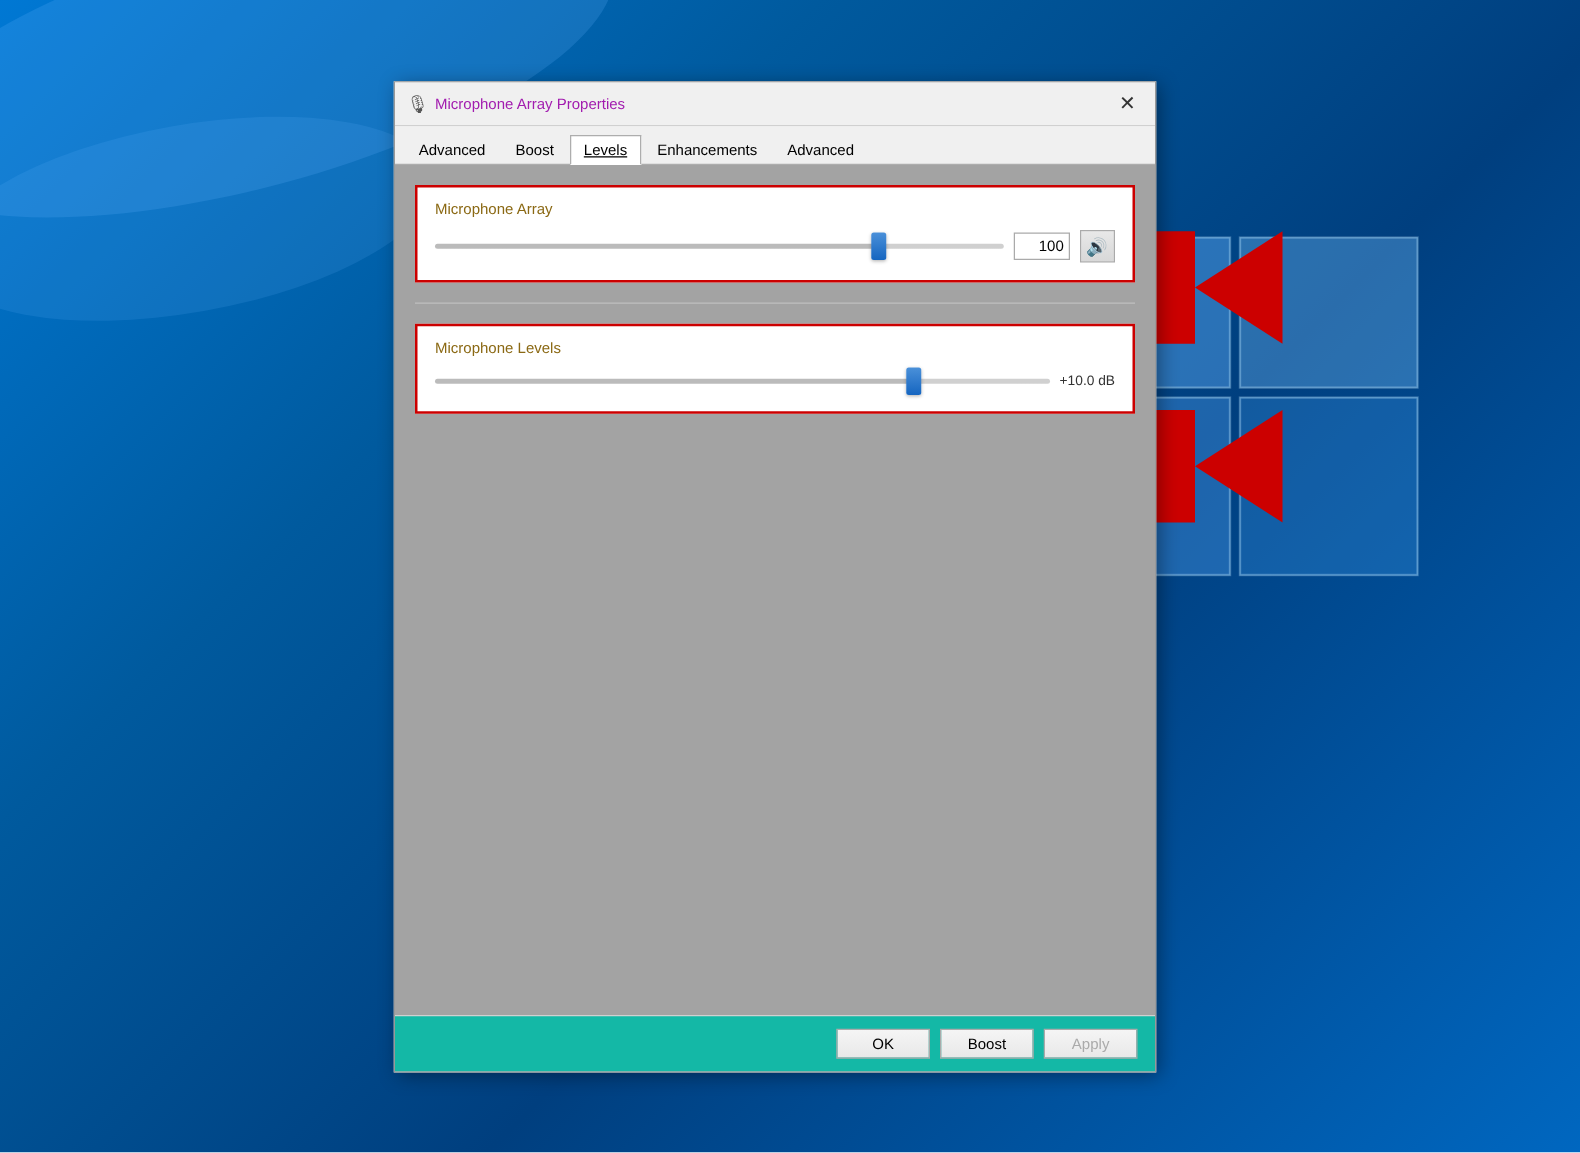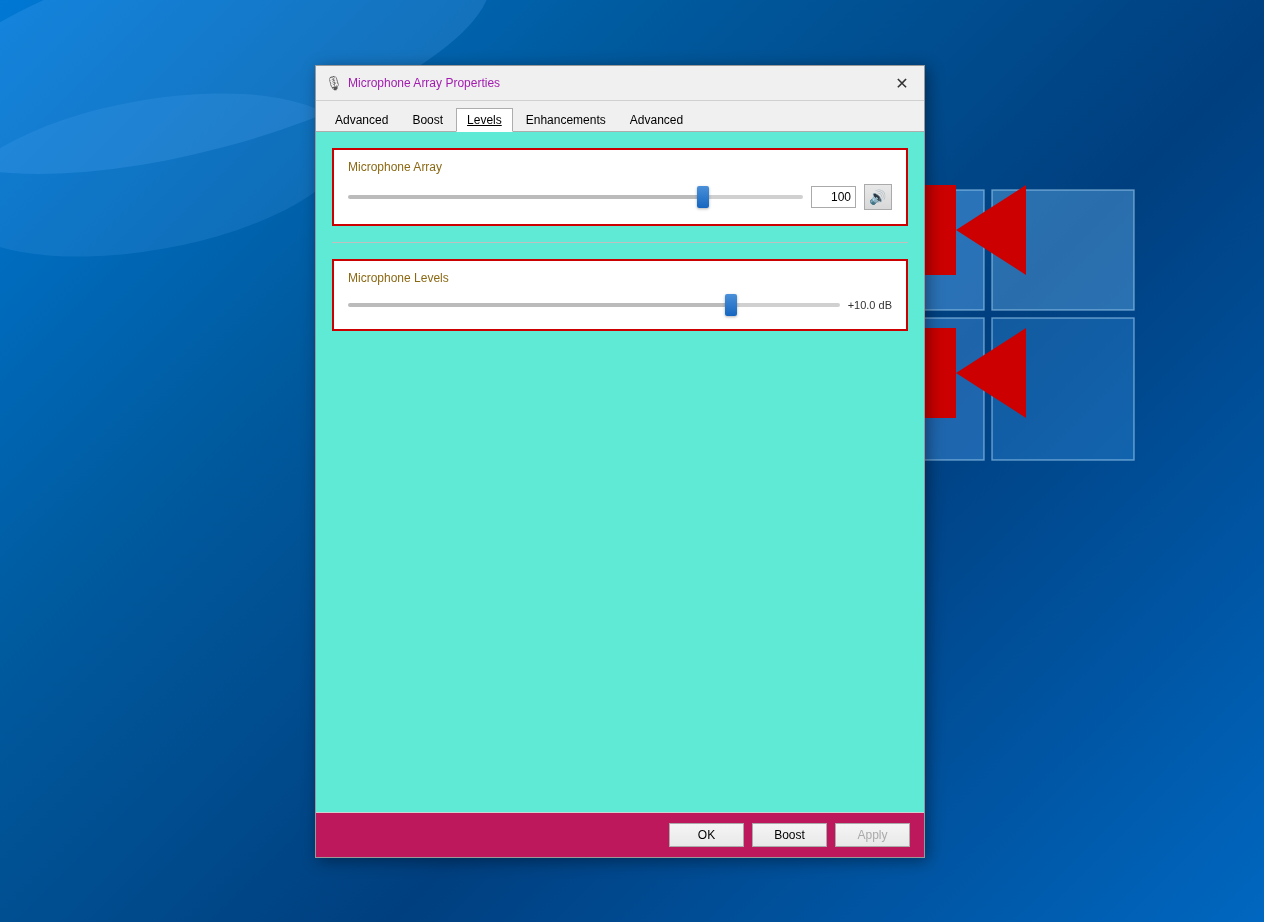--- a/index.html
+++ b/index.html
@@ -104,21 +104,21 @@
     .tab.active {
       background: #fff;
       border: 1px solid #adadad;
       border-bottom: 1px solid #fff;
       z-index: 1;
       text-decoration: underline;
     }
 
     
     .dialog-content {
-      background: #5eead4;
+      background: #a3a3a3;
       padding: 16px;
       min-height: 680px;
     }
 
     
     .level-section {
       border: 2px solid #cc0000;
       padding: 10px 14px 14px;
       margin-bottom: 16px;
       position: relative;
@@ -207,21 +207,21 @@
       color: #333;
       white-space: nowrap;
     }
 
     
     .dialog-footer {
       display: flex;
       justify-content: flex-end;
       gap: 8px;
       padding: 10px 14px;
-      background: #be185d;
+      background: #14b8a6;
       border-top: 1px solid #d0d0d0;
     }
 
     .footer-btn {
       min-width: 75px;
       height: 24px;
       border: 1px solid #aaa;
       background: linear-gradient(to bottom, #f5f5f5, #e8e8e8);
       font-size: 12px;
       cursor: pointer;

